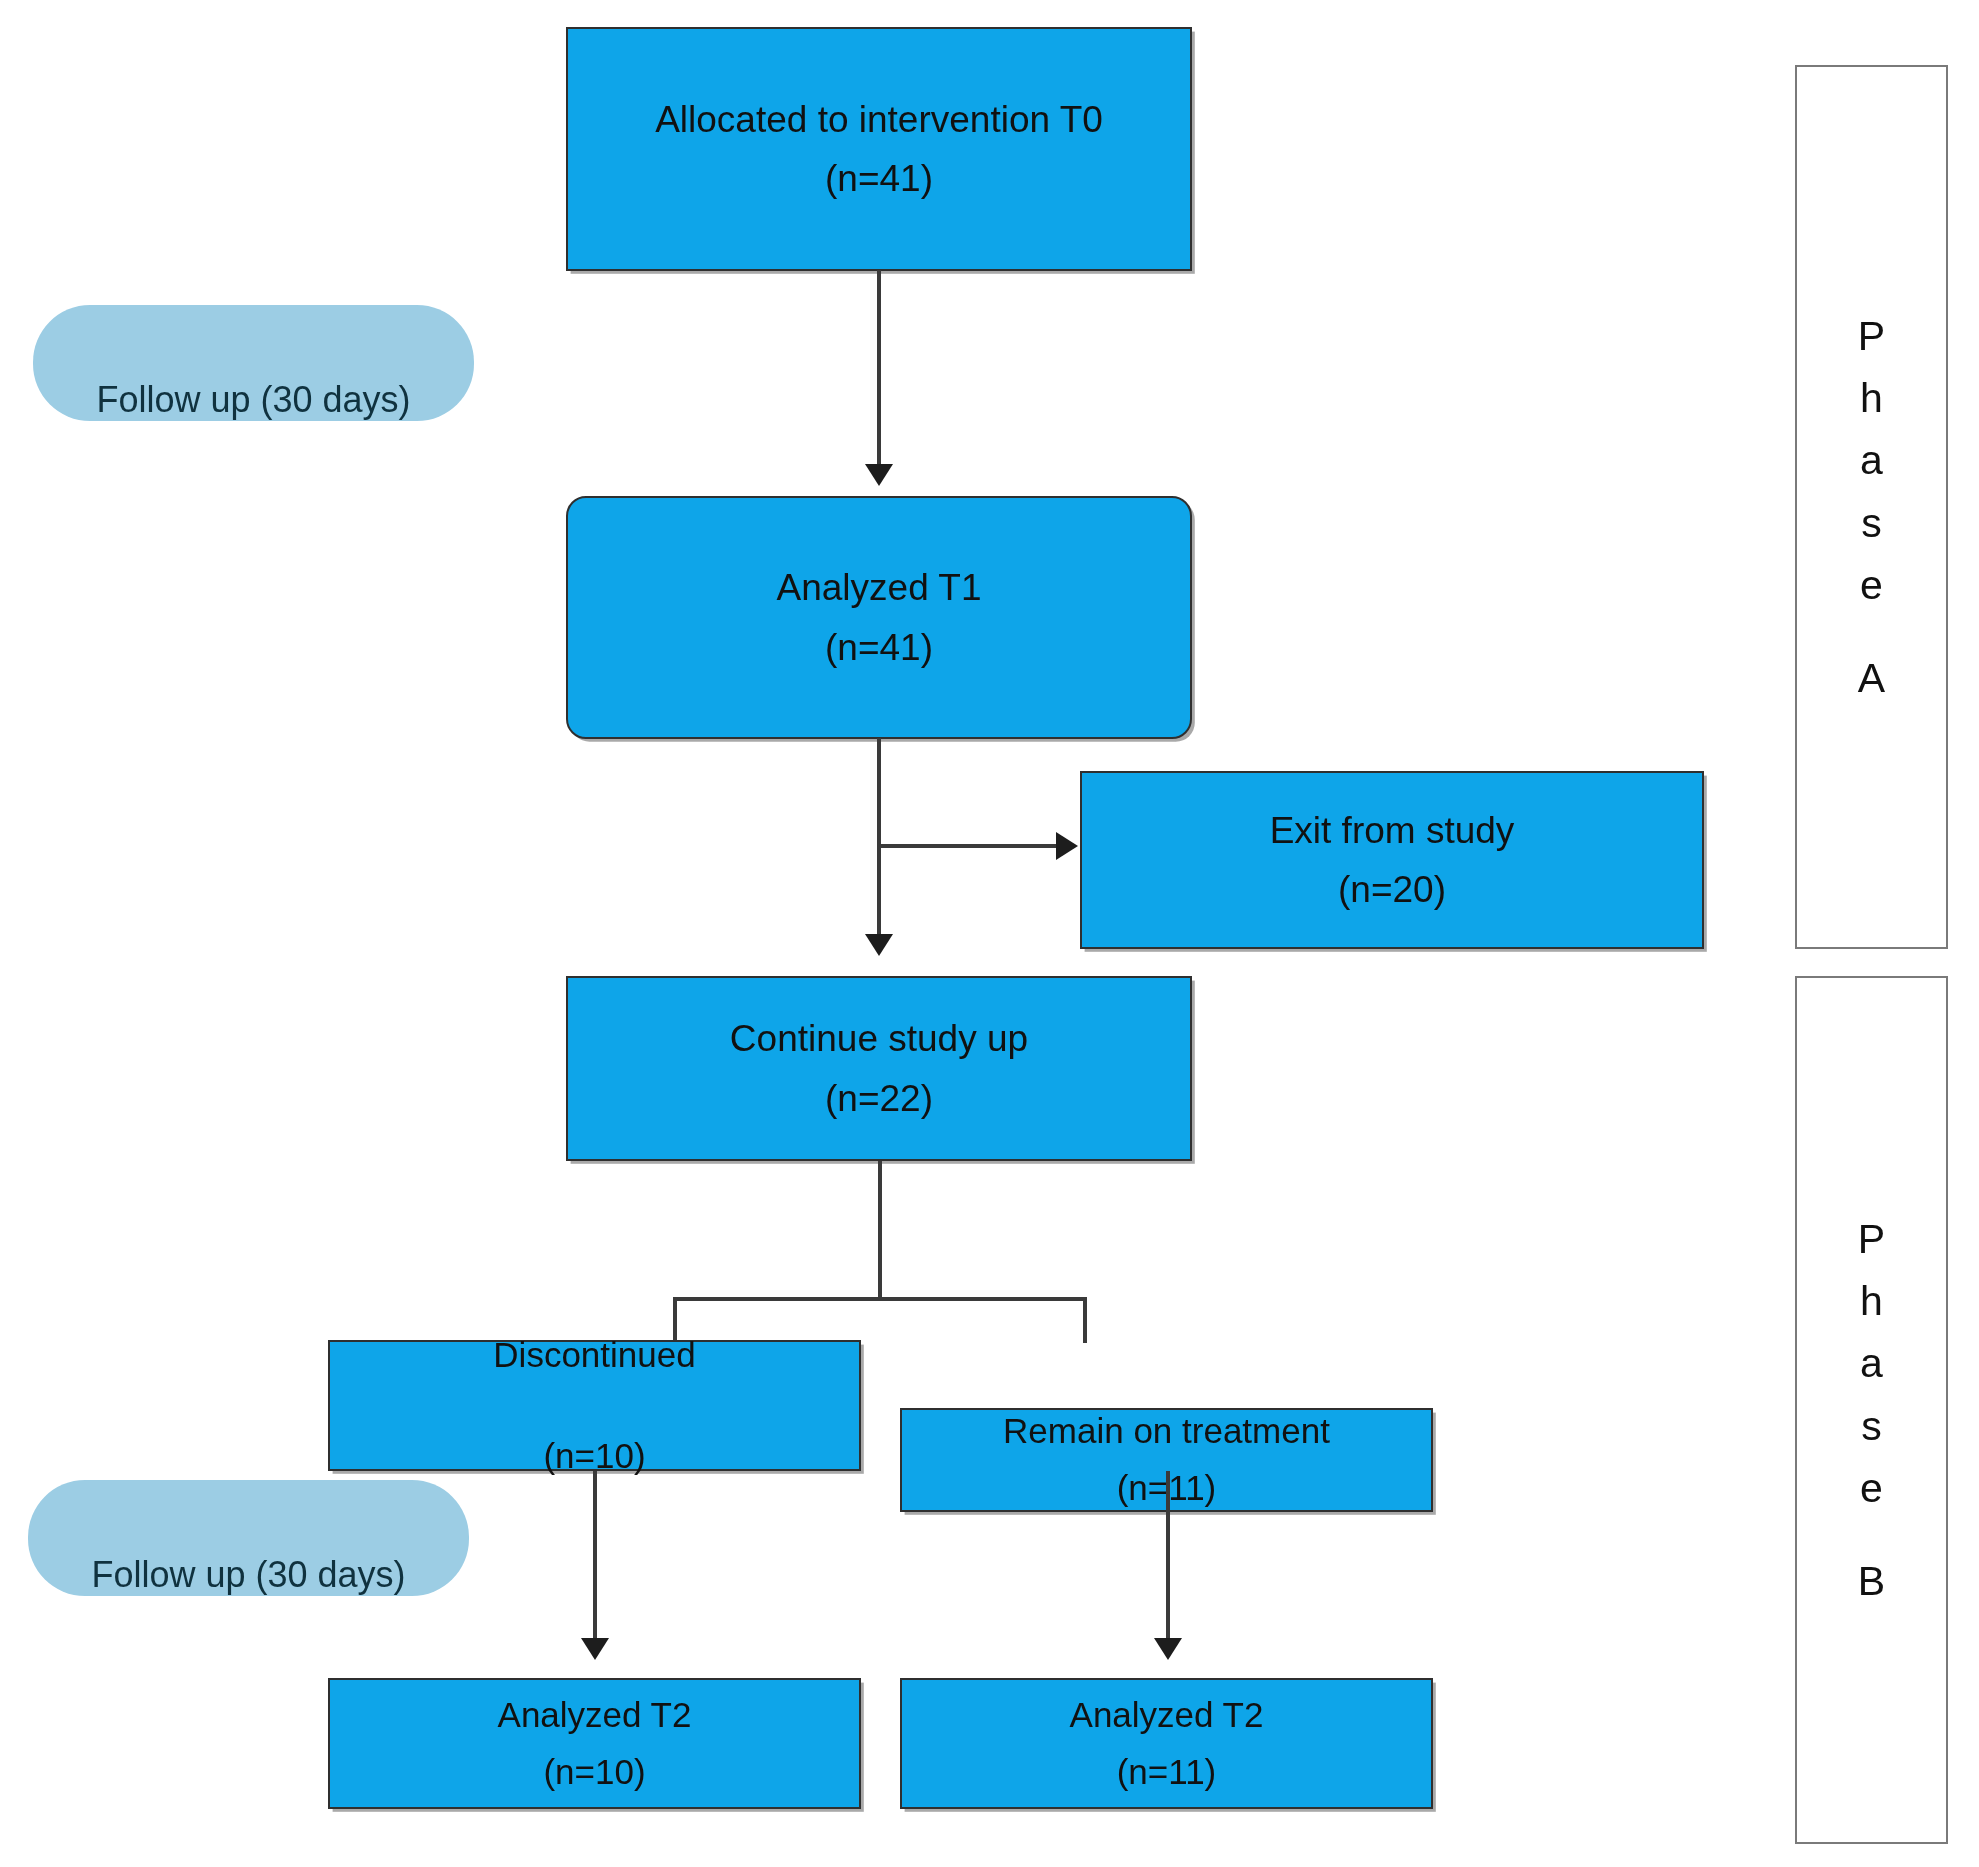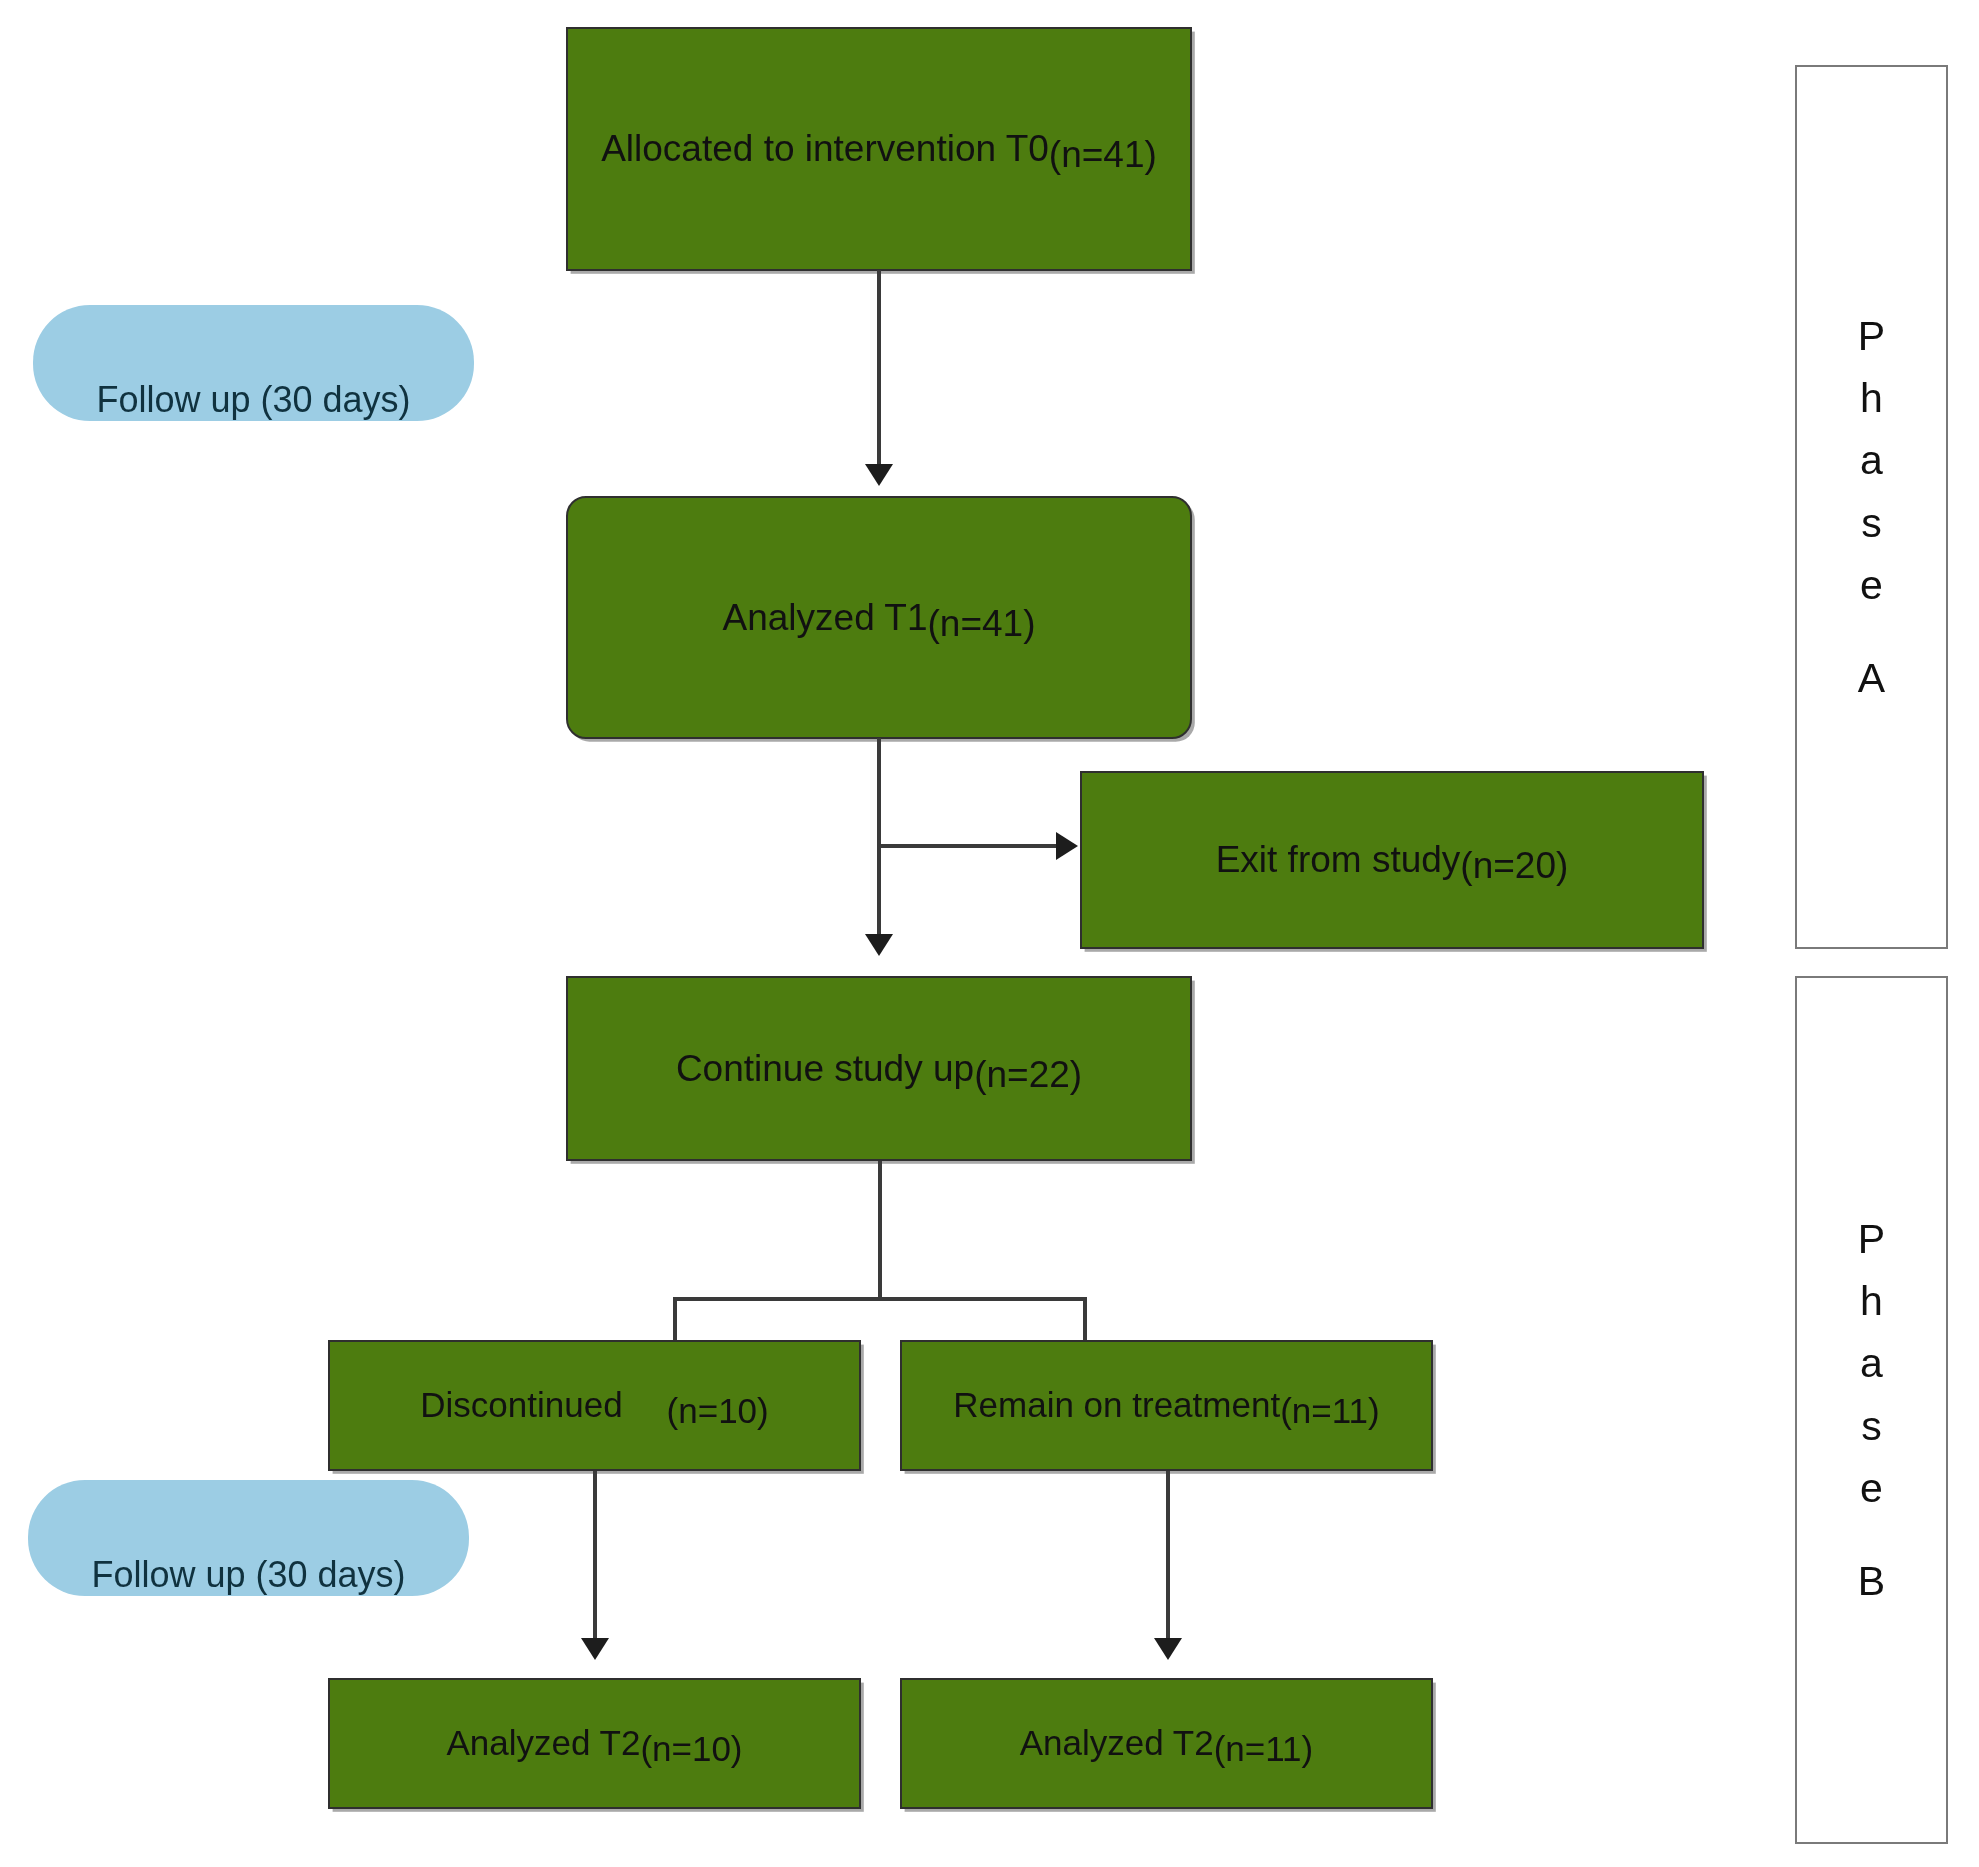--- a/index.html
+++ b/index.html
@@ -16,25 +16,25 @@
     width: 1980px;
     height: 1867px;
     background: #ffffff;
     overflow: hidden;
   }
 
   
   .node {
     position: absolute;
     box-sizing: border-box;
-    background: #4d7c0f;
+    background: #0ea5e9;
     border: 2.8px solid #2f2f2f;
     box-shadow: 3.7px 3.7px 0 -0.9px rgba(140,140,140,0.75);
     display: flex;
-    flex-direction: row;
+    flex-direction: column;
     align-items: center;
     justify-content: center;
     text-align: center;
     color: #111111;
   }
   .node .line1 {
     font-size: 37px;
     line-height: 1.28;
     white-space: nowrap;
   }
@@ -147,21 +147,21 @@
   <div class="vline" style="left:878px; top:1161px; width:3.7px; height:138px;"></div>
   <div class="hline" style="left:673px; top:1297px; width:413px; height:3.7px;"></div>
   <div class="vline" style="left:673px; top:1297px; width:3.7px; height:46px;"></div>
   <div class="vline" style="left:1083px; top:1297px; width:3.7px; height:46px;"></div>
 
   <div class="node small" style="left:328px; top:1340px; width:533px; height:131px;gap:44px;">
     <span class="line1">Discontinued</span>
     <span class="line2">(n=10)</span>
   </div>
 
-  <div class="node small" style="left:900px; top:1340px; width:533px; height:131px;">
+  <div class="node small" style="left:900px; top:1408px; width:533px; height:104px;">
     <span class="line1">Remain on treatment</span>
     <span class="line2">(n=11)</span>
   </div>
 
   <div class="vline" style="left:593px; top:1471px; width:3.7px; height:174px;"></div>
   <div class="arrow-down" style="left:581px; top:1638px;"></div>
 
   <div class="vline" style="left:1166px; top:1471px; width:3.7px; height:174px;"></div>
   <div class="arrow-down" style="left:1154px; top:1638px;"></div>
 

